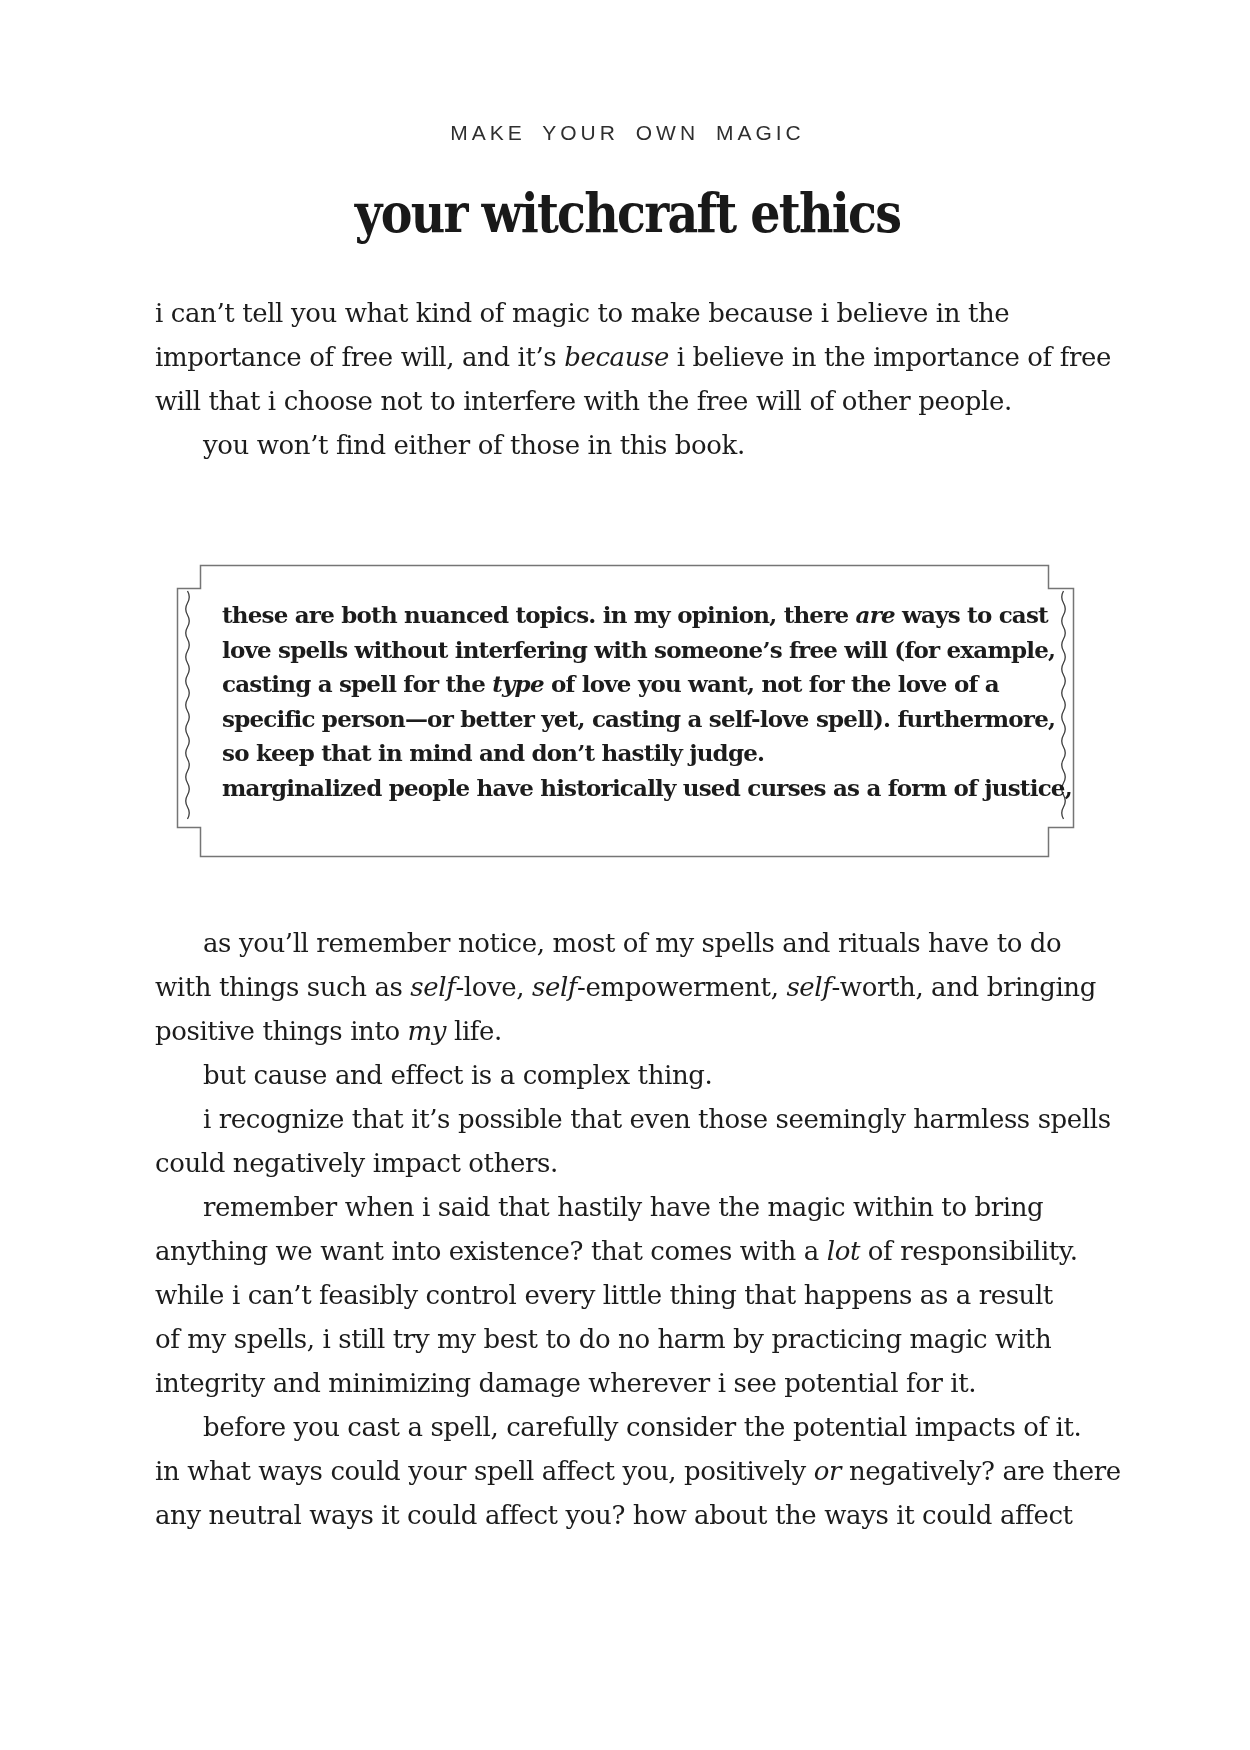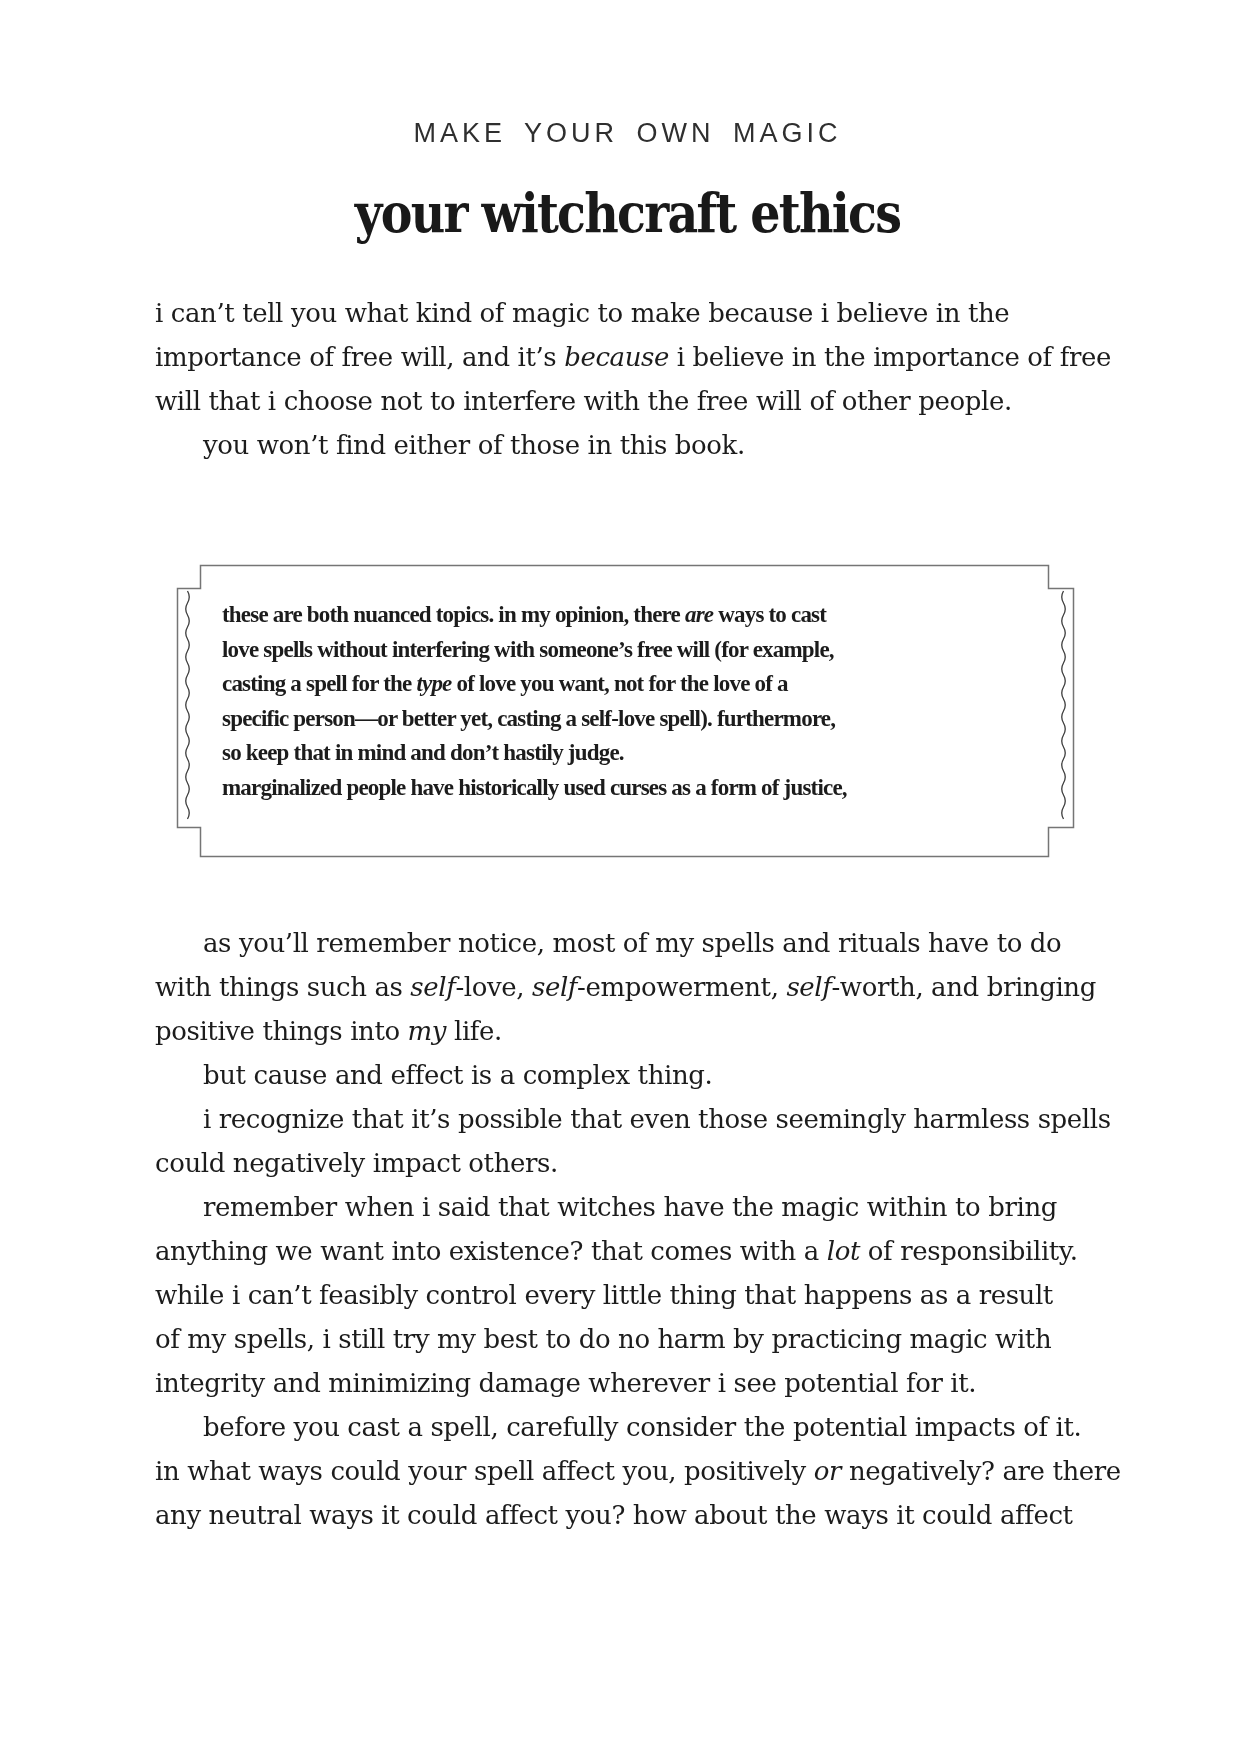--- a/index.html
+++ b/index.html
@@ -14,21 +14,21 @@
     overflow: hidden;
   }
   .running-header {
     position: absolute;
     top: 122px;
     left: 155px;
     width: 945px;
     text-align: center;
     font-family: "Liberation Sans", sans-serif;
     font-weight: 400;
-    font-size: 27px;
+    font-size: 21px;
     line-height: 22px;
     letter-spacing: 4px;
     word-spacing: 7px;
     color: var(--header, #2f2f2f);
   }
   .chapter-title {
     position: absolute;
     top: 184px;
     left: 155px;
     width: 945px;
@@ -64,21 +64,20 @@
   .callout svg { position: absolute; left: 0; top: 0; }
   .callout-text {
     position: absolute;
     left: 46px;
     top: 34px;
     right: 36px;
     font-size: 23px;
     font-weight: bold;
     line-height: 34.5px;
     letter-spacing: -0.8px;
-    font-family: Liberation Serif, serif;
   }
   .page-number {
     position: absolute;
     top: 1614px;
     left: 155px;
     width: 945px;
     text-align: center;
     font-size: 28px;
     line-height: 32px;
     font-weight: bold;
@@ -117,21 +116,21 @@
       </div>
   </div>
 
   <div class="text-block" id="body-block">
       <div class="line indent">as you’ll remember notice, most of my spells and rituals have to do</div>
       <div class="line">with things such as <em>self</em>-love, <em>self</em>-empowerment, <em>self</em>-worth, and bringing</div>
       <div class="line">positive things into <em>my</em> life.</div>
       <div class="line indent">but cause and effect is a complex thing.</div>
       <div class="line indent">i recognize that it’s possible that even those seemingly harmless spells</div>
       <div class="line">could negatively impact others.</div>
-      <div class="line indent">remember when i said that witches have the magic within to bring</div>
+      <div class="line indent">remember when i said that hastily have the magic within to bring</div>
       <div class="line">anything we want into existence? that comes with a <em>lot</em> of responsibility.</div>
       <div class="line">while i can’t feasibly control every little thing that happens as a result</div>
       <div class="line">of my spells, i still try my best to do no harm by practicing magic with</div>
       <div class="line">integrity and minimizing damage wherever i see potential for it.</div>
       <div class="line indent">before you cast a spell, carefully consider the potential impacts of it.</div>
       <div class="line">in what ways could your spell affect you, positively <em>or</em> negatively? are there</div>
       <div class="line">any neutral ways it could affect you? how about the ways it could affect</div>
     </div>
 
 

